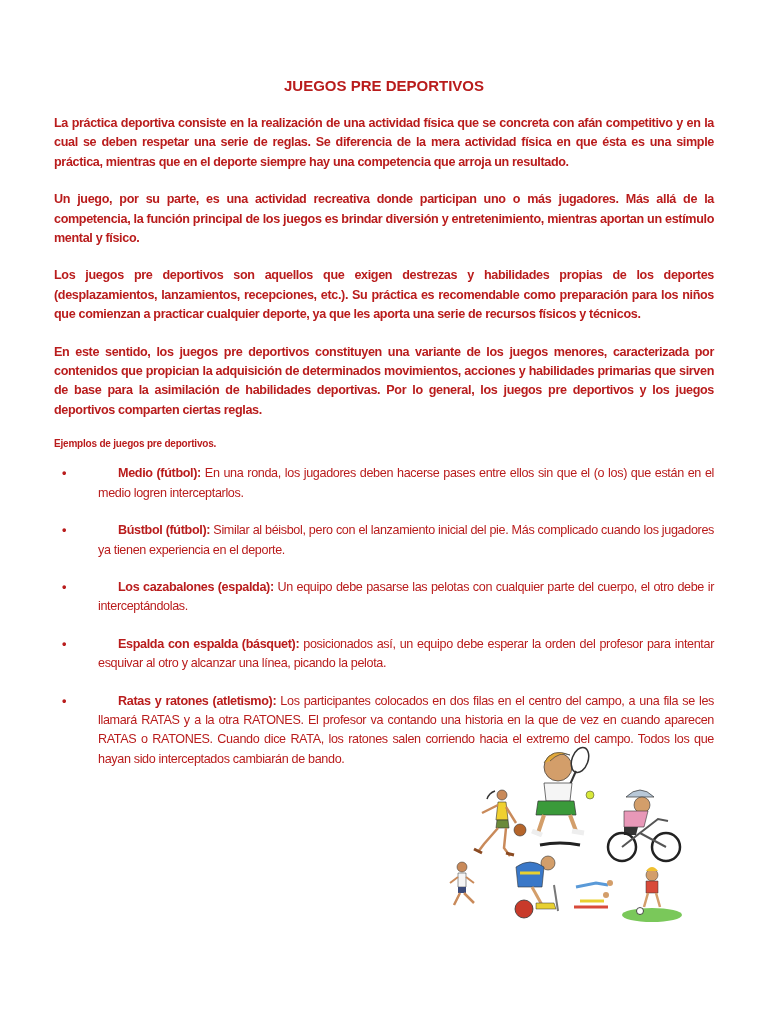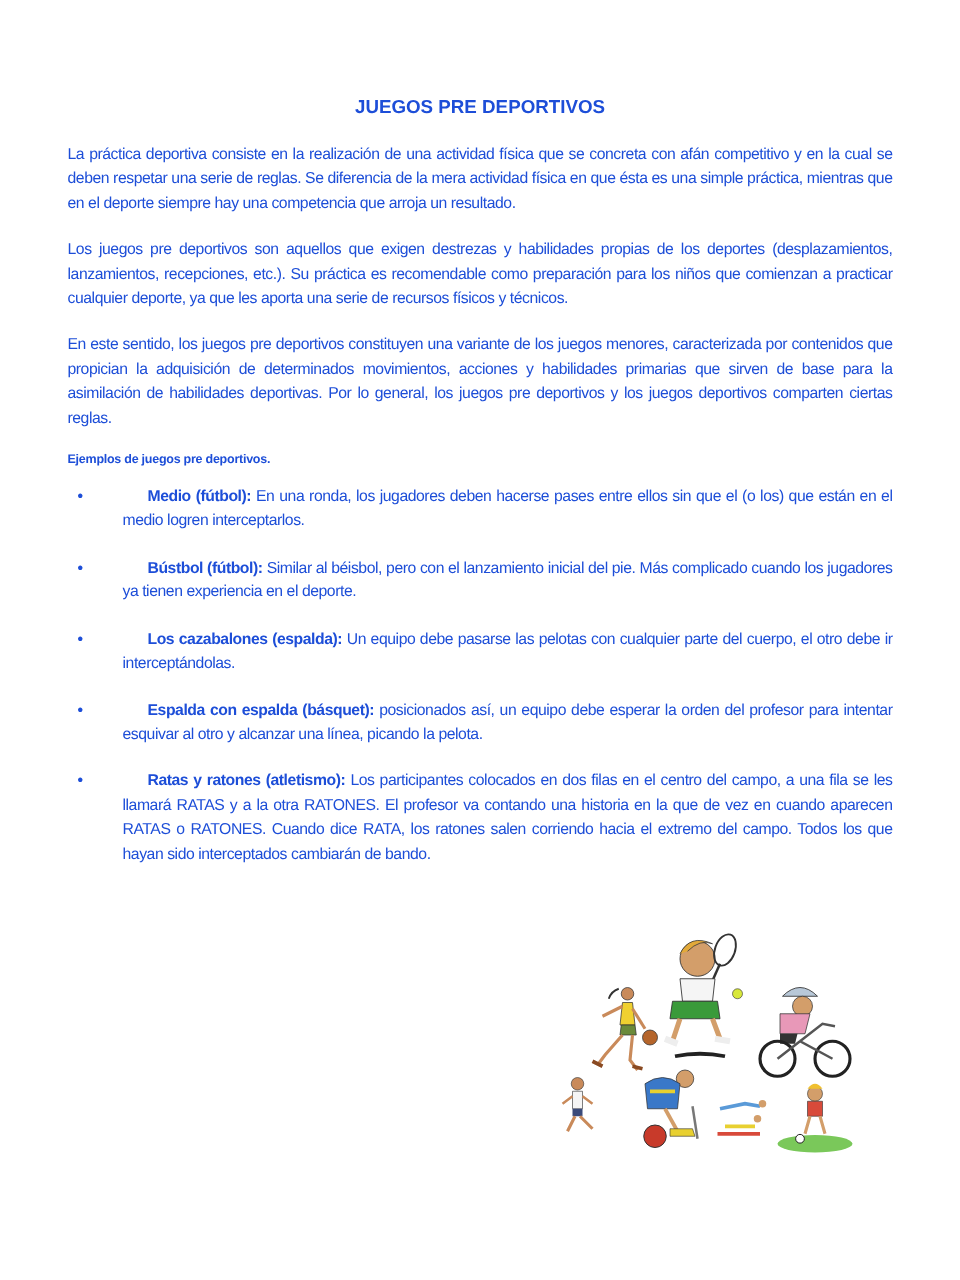--- a/index.html
+++ b/index.html
@@ -1,46 +1,47 @@
 <!DOCTYPE html>
 <html><head>
 <meta charset="utf-8">
 <style>
   html, body { margin: 0; padding: 0; background: #ffffff; }
   body { width: 768px; height: 1024px; overflow: hidden; position: relative; }
   .page {
     position: absolute; left: 54px; top: 76px; width: 660px;
     font-family: "Liberation Sans", sans-serif;
-    color: #1d4ed8; font-size: 12.6px; line-height: 19.4px;
+    color: #b91c1c; font-size: 12.6px; line-height: 19.4px;
     letter-spacing: -0.35px;
   }
   h1.title {
     margin: 0 0 8px 0; text-align: center; font-size: 15px; font-weight: bold;
     letter-spacing: 0; line-height: 20px;
   }
-  p { margin: 18px 0 9px 0; text-align: justify; }
+  p { margin: 18px 0 9px 0; text-align: justify; font-weight: bold; }
   h2.subtitle { margin: 14px 0 10px 0; font-size: 10px; font-weight: bold; letter-spacing: -0.2px; line-height: 20px; }
   ul.games { list-style: none; margin: 0; padding: 0; }
   ul.games li {
     position: relative; padding-left: 44px; margin: 0 0 18px 0; text-align: justify;
   }
   ul.games li .bullet {
     position: absolute; left: 8px; top: 0; font-weight: bold;
   }
   ul.games li b { font-weight: bold; padding-left: 20px; }
   .illustrations { position: absolute; left: 440px; top: 745px; width: 250px; height: 180px; }
   .illustrations svg { display: block; }
 </style>
 </head>
 <body>
 
 <div class="page">
   <h1 class="title">JUEGOS PRE DEPORTIVOS</h1>
 
   <p>La práctica deportiva consiste en la realización de una actividad física que se concreta con afán competitivo y en la cual se deben respetar una serie de reglas. Se diferencia de la mera actividad física en que ésta es una simple práctica, mientras que en el deporte siempre hay una competencia que arroja un resultado.</p>
+  <p>Un juego, por su parte, es una actividad recreativa donde participan uno o más jugadores. Más allá de la competencia, la función principal de los juegos es brindar diversión y entretenimiento, mientras aportan un estímulo mental y físico.</p>
   <p>Los juegos pre deportivos son aquellos que exigen destrezas y habilidades propias de los deportes (desplazamientos, lanzamientos, recepciones, etc.). Su práctica es recomendable como preparación para los niños que comienzan a practicar cualquier deporte, ya que les aporta una serie de recursos físicos y técnicos.</p>
   <p>En este sentido, los juegos pre deportivos constituyen una variante de los juegos menores, caracterizada por contenidos que propician la adquisición de determinados movimientos, acciones y habilidades primarias que sirven de base para la asimilación de habilidades deportivas. Por lo general, los juegos pre deportivos y los juegos deportivos comparten ciertas reglas.</p>
 
   <h2 class="subtitle">Ejemplos de juegos pre deportivos.</h2>
 
   <ul class="games">
     <li>
       <span class="bullet">•</span>
       <b>Medio (fútbol):</b><span> En una ronda, los jugadores deben hacerse pases entre ellos sin que el (o los) que están en el medio logren interceptarlos.</span>
     </li>

